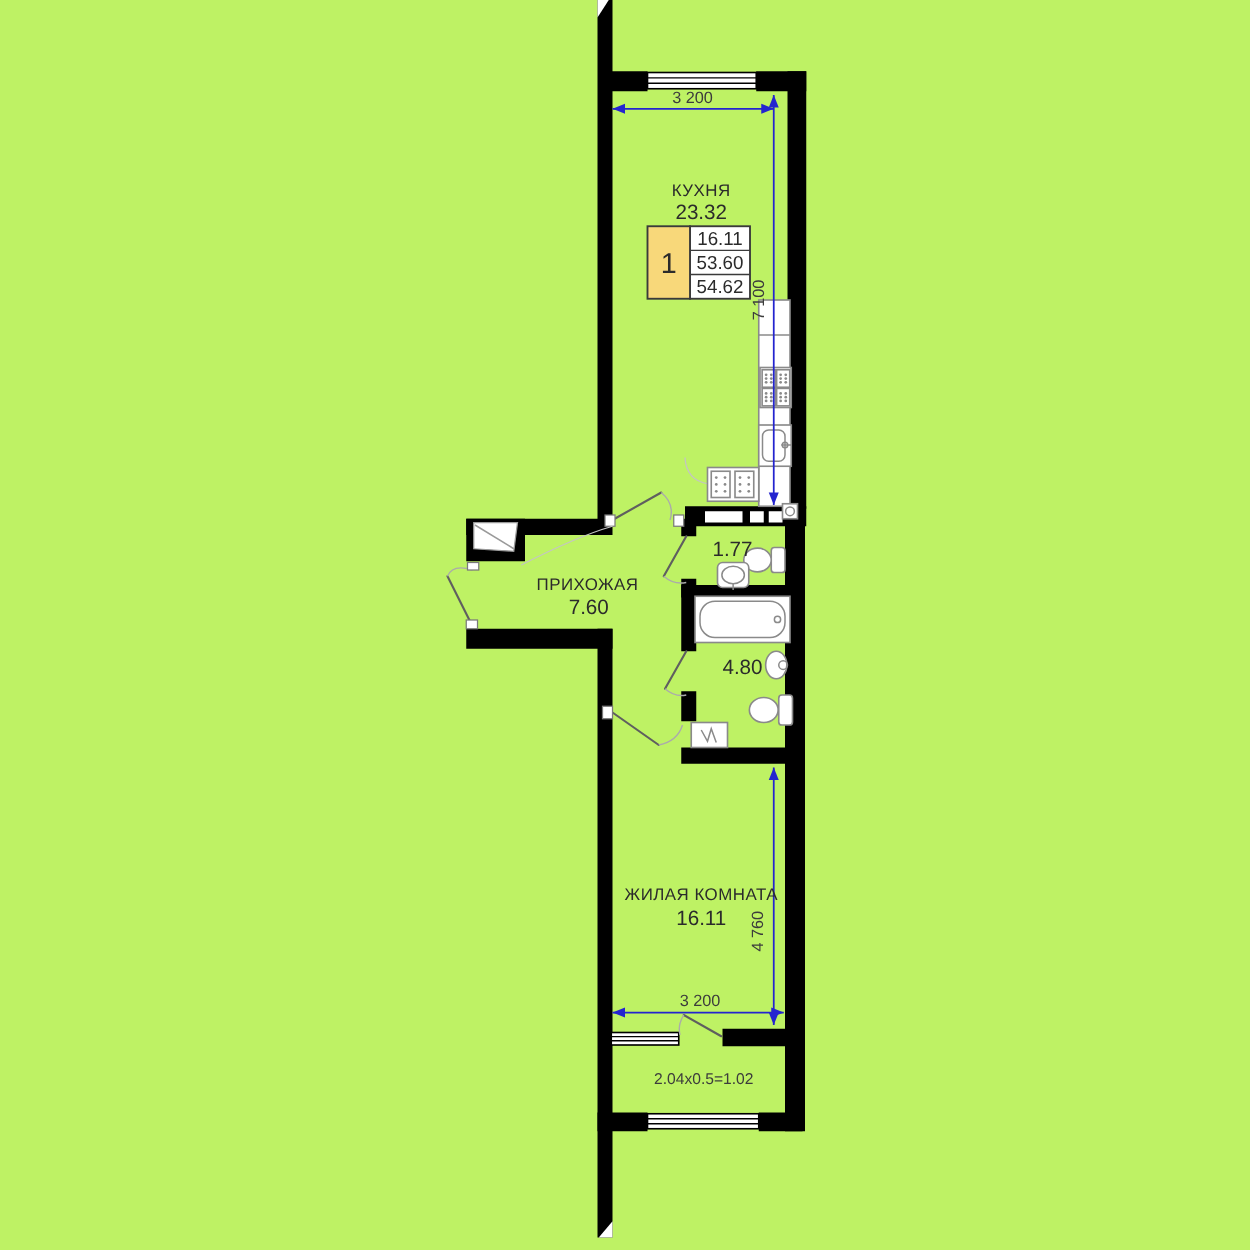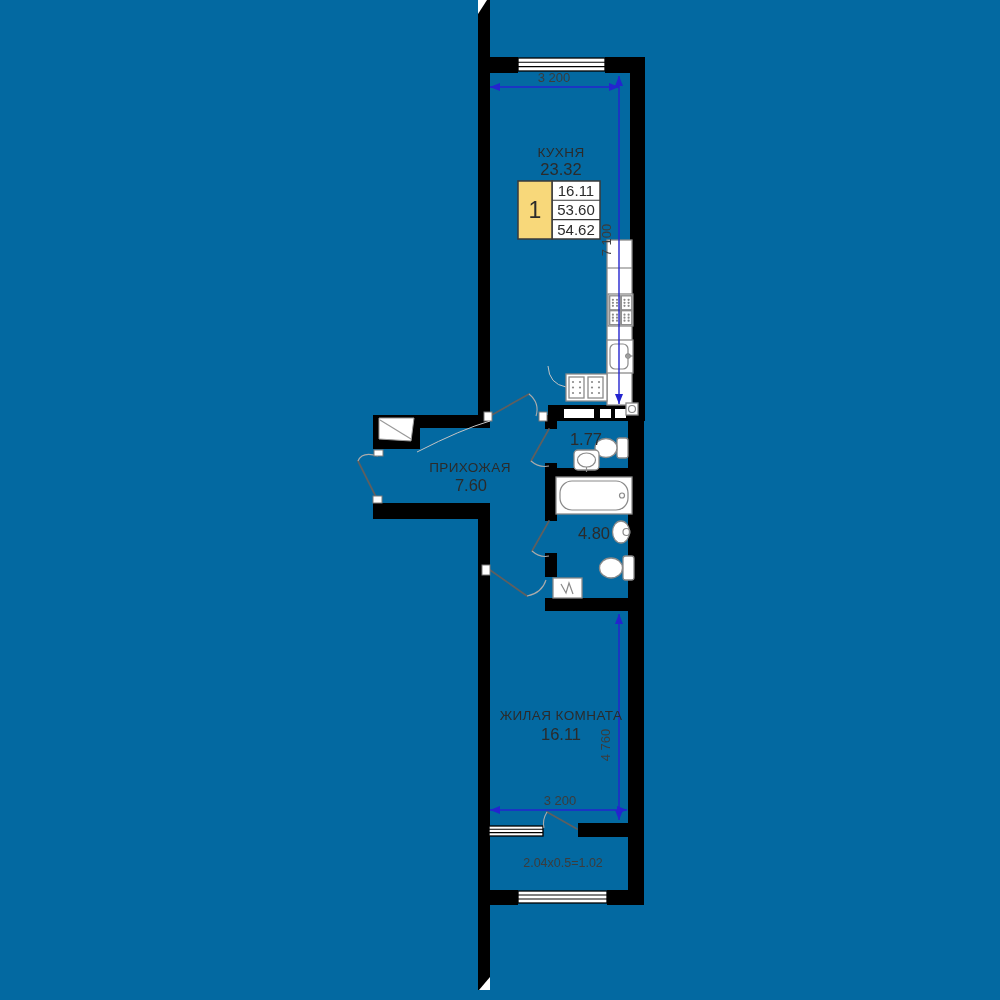--- a/index.html
+++ b/index.html
@@ -1,16 +1,16 @@
 <!DOCTYPE html>
 <html style="--wall: #000000; --dimension-line: #2424cf; --table-highlight: #f8d87a; --fixture-outline: #8a8a8a;"><head>
 <meta charset="utf-8">
 <style>
   html,body{margin:0;padding:0;background:#ffffff;}
-  .stage{position:relative;width:1000px;height:1000px;background:#0369a1;overflow:hidden;
+  .stage{position:relative;width:1000px;height:1000px;background:#bef264;overflow:hidden;
          font-family:"Liberation Sans","DejaVu Sans",sans-serif;}
   svg{position:absolute;left:0;top:0;}
   .wall{fill:var(--wall,#000);stroke:none;}
   .notch{fill:#fff;}
   .winbox{fill:#fff;stroke:#000;stroke-width:1.3;}
   .winline{stroke:#000;stroke-width:1.1;}
   .door{stroke:#5f5f5f;stroke-width:1.7;stroke-linecap:round;}
   .arc{stroke:#ababab;stroke-width:1.1;fill:none;}
   .thin{stroke:#c4c4c4;stroke-width:1;fill:none;}
   .hinge{fill:#fff;stroke:#7a7a7a;stroke-width:1;}

